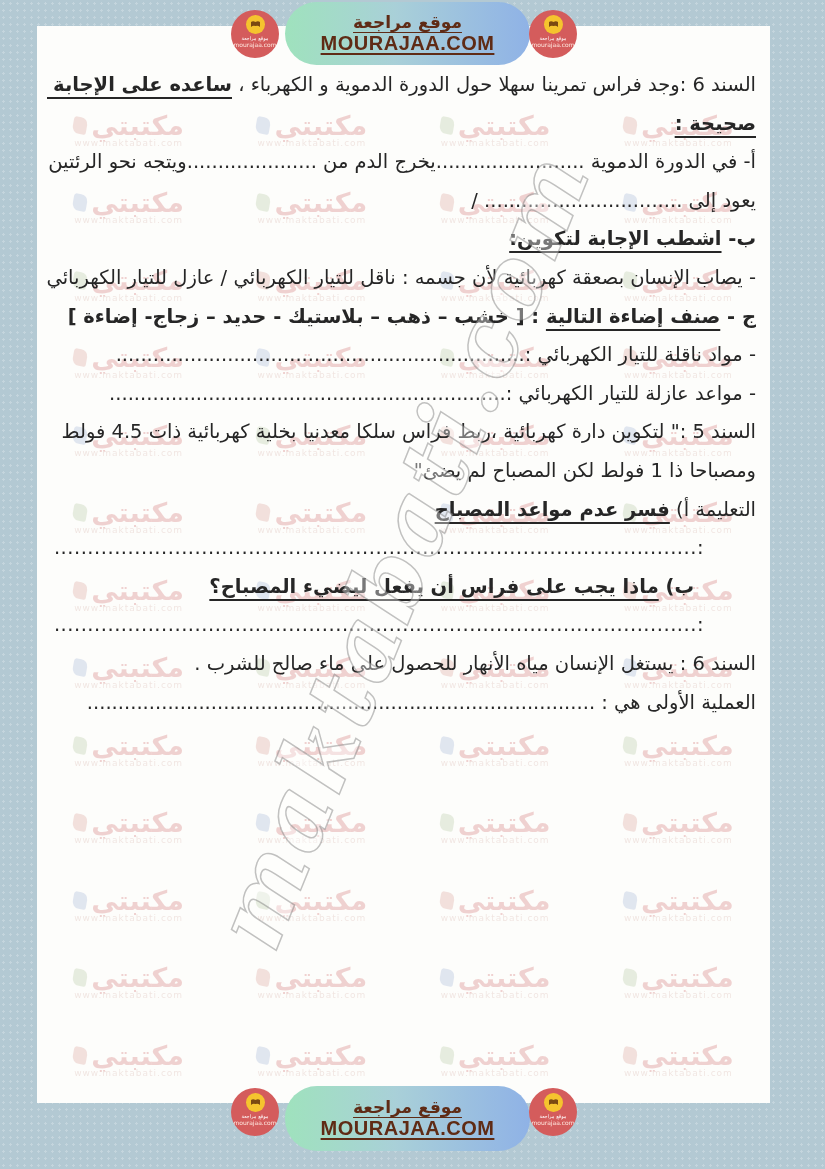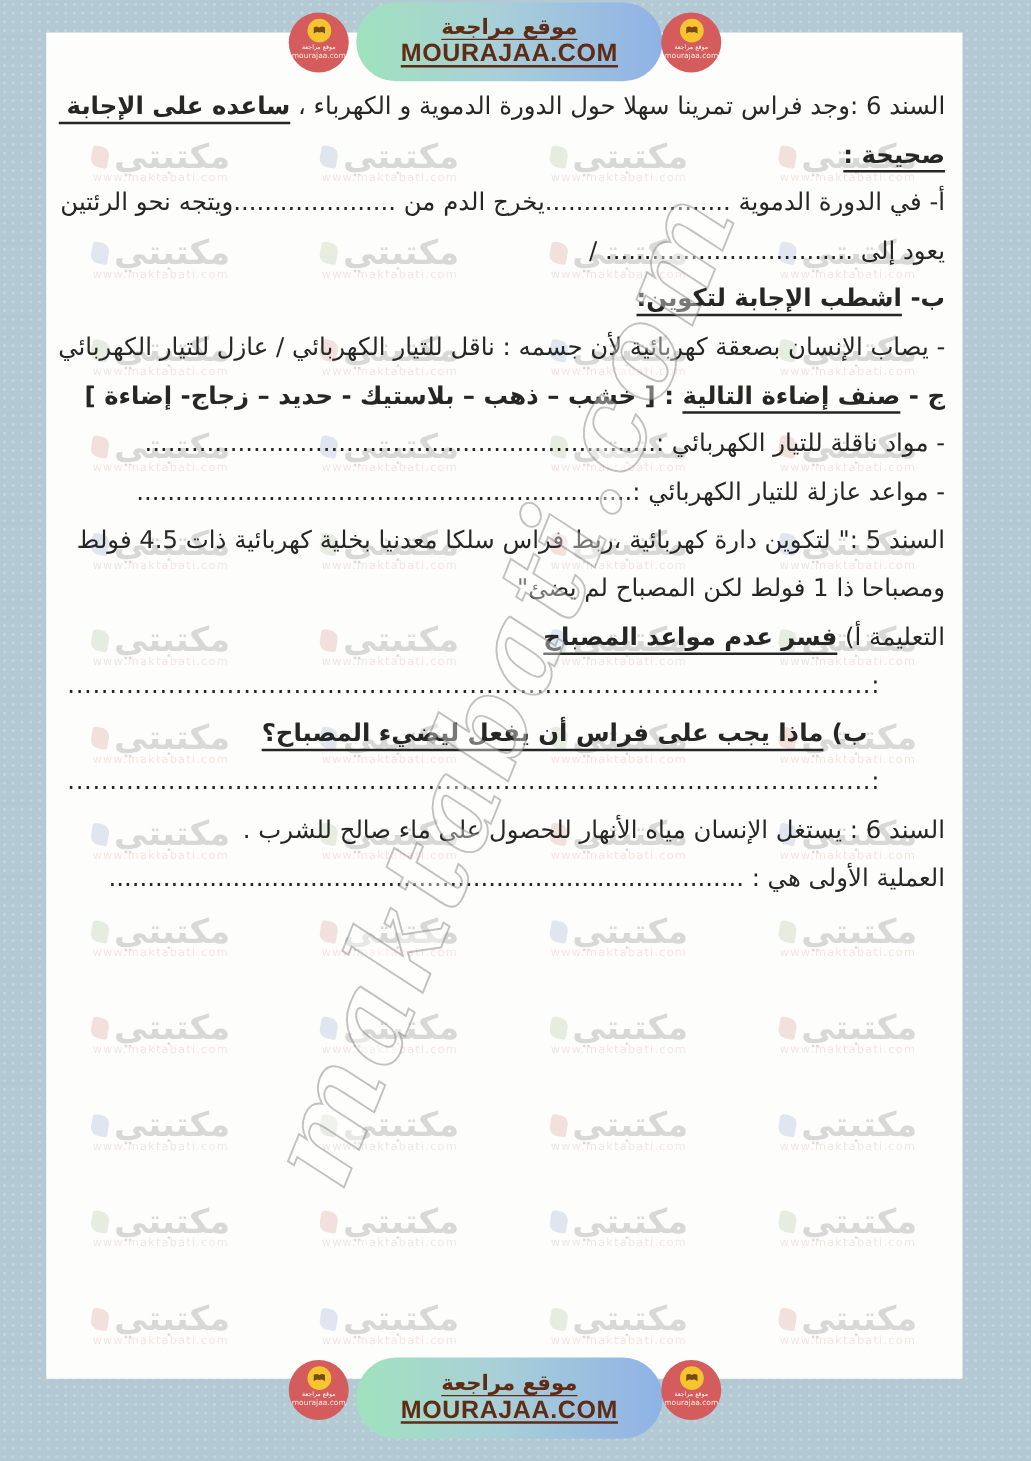--- a/index.html
+++ b/index.html
@@ -20,21 +20,21 @@
     position:absolute; left:0; right:0; top:64px; bottom:0;
     display:flex; flex-wrap:wrap; align-content:flex-start;
     z-index:1; pointer-events:none;
   }
   .wm-tile{
     width:25%; height:77.5px; opacity:0.19;
     display:flex; flex-direction:column; align-items:center; justify-content:center;
   }
   .wm-row{display:flex; align-items:center; gap:4px; direction:ltr;}
   .wm-ic{width:14px;height:17px;border-radius:3px 7px 2px 7px;transform:rotate(10deg);}
-  .wm-word{font-size:27px;font-weight:bold;color:#404040;}
+  .wm-word{font-size:27px;font-weight:bold;color:#b91c1c;}
   .wm-url{font-size:9px;color:#bd8277;letter-spacing:1px;margin-top:-3px;}
   
   .wm-diag{
     position:absolute; left:-80px; top:468px; width:890px; text-align:center;
     font-family:"DejaVu Serif", serif; font-style:italic; font-weight:bold;
     font-size:95px; letter-spacing:4px;
     transform:rotate(-68deg);
     color:rgba(255,255,255,0.38);
     -webkit-text-stroke:1.5px rgba(120,120,120,0.45);
     z-index:3; pointer-events:none;

